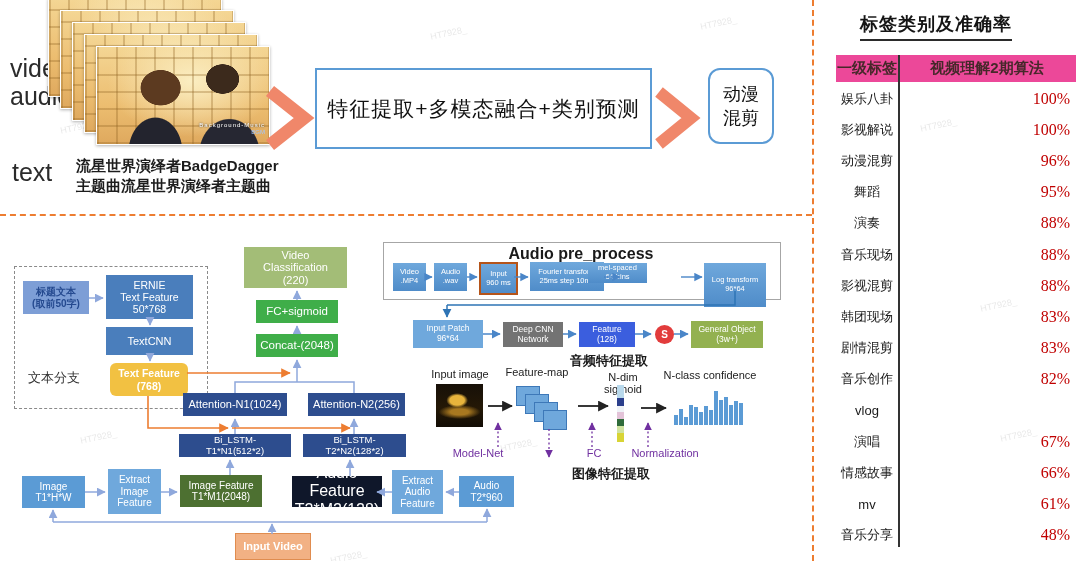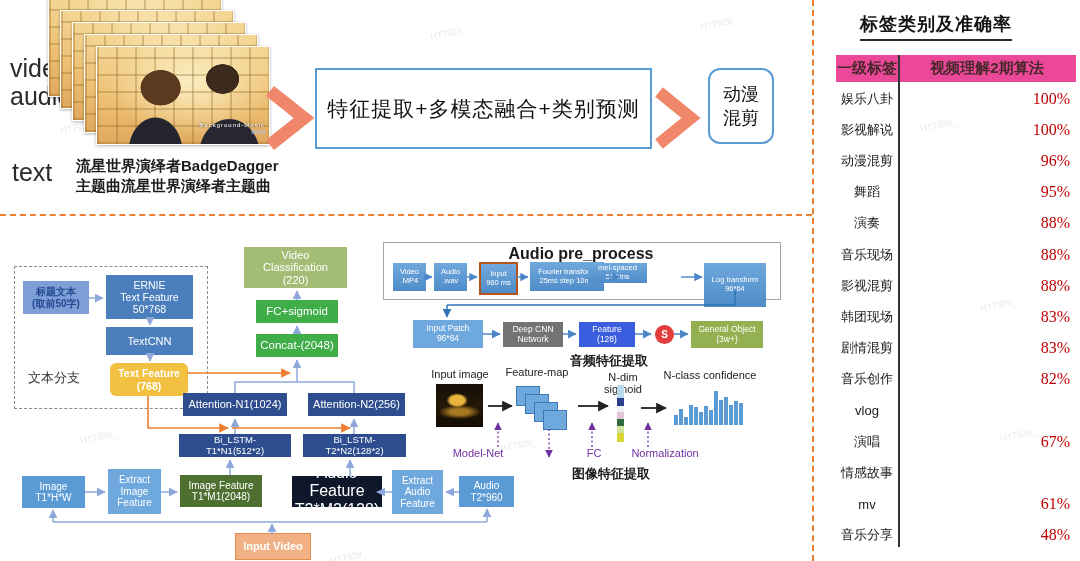--- a/index.html
+++ b/index.html
@@ -269,20 +269,21 @@
       </div>
       <div class="trow">
         <span class="lbl">vlog</span>
       </div>
       <div class="trow">
         <span class="lbl">演唱</span>
         <span class="val" style="color: rgb(192, 0, 0);">67%</span>
       </div>
       <div class="trow">
         <span class="lbl">情感故事</span>
+        <span class="val" style="color: rgb(192, 0, 0);">66%</span>
       </div>
       <div class="trow">
         <span class="lbl">mv</span>
         <span class="val" style="color: rgb(192, 0, 0);">61%</span>
       </div>
       <div class="trow">
         <span class="lbl">音乐分享</span>
         <span class="val" style="color: rgb(192, 0, 0);">48%</span>
       </div>
     </div>

